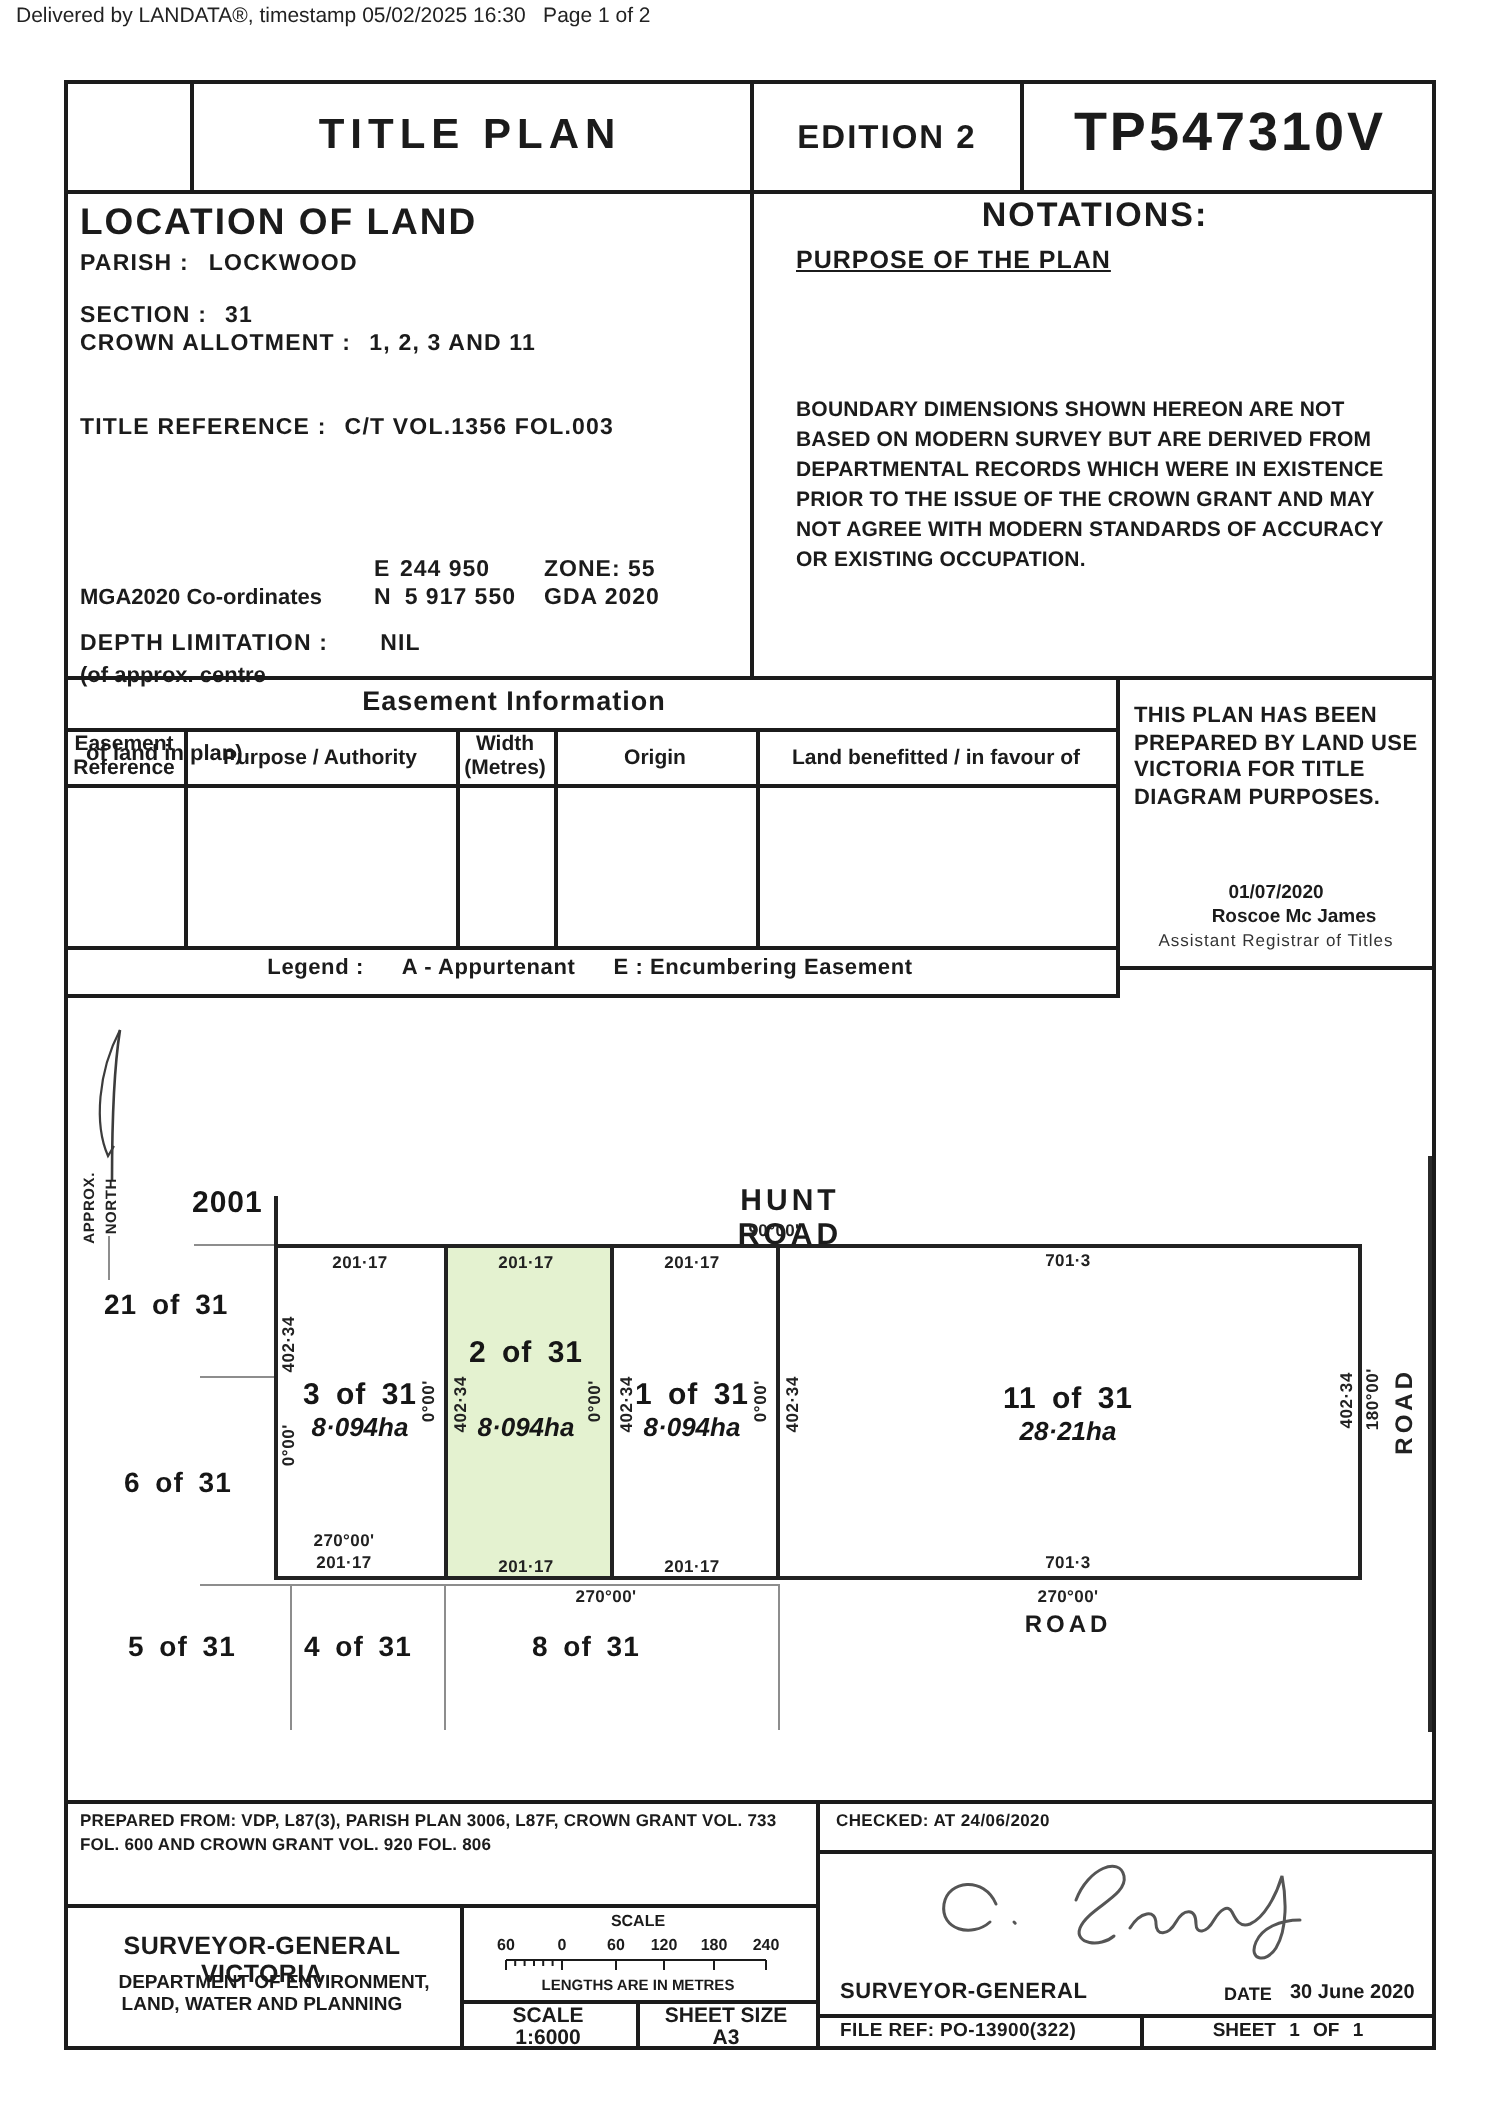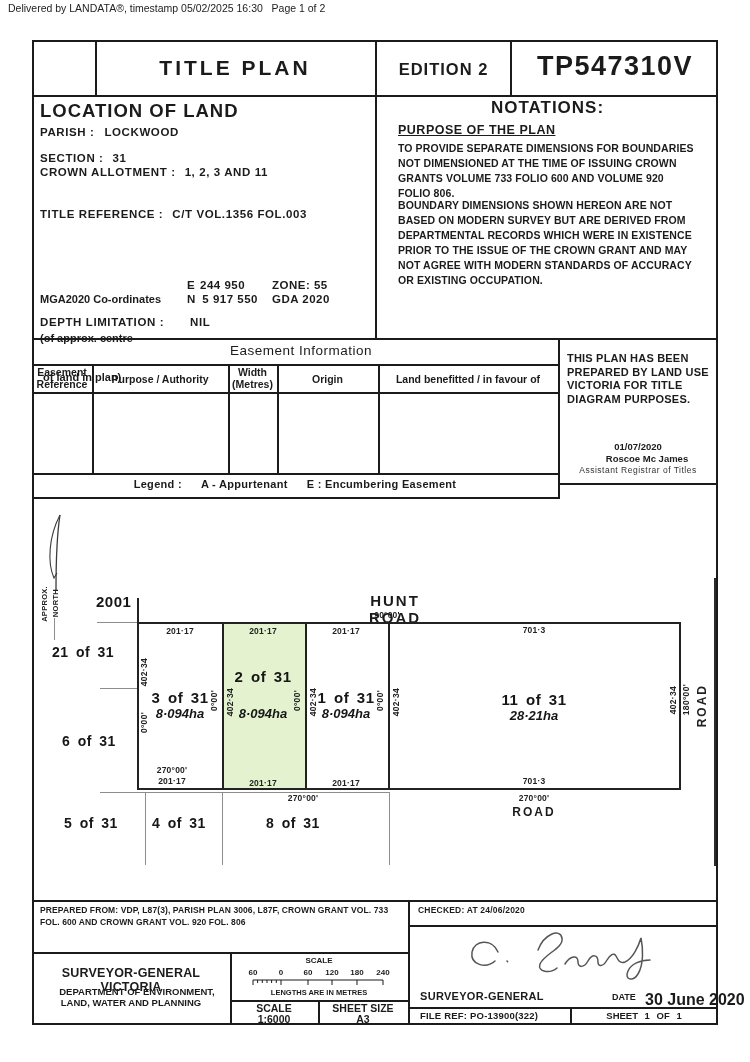--- a/index.html
+++ b/index.html
@@ -80,24 +80,23 @@
   <div class="abs b" style="left:272px;top:279px;font-size:11.5px;letter-spacing:.5px;">ZONE: 55</div>
   <div class="abs b" style="left:187px;top:293px;font-size:11.5px;">N</div>
   <div class="abs b" style="left:200px;top:293px;width:58px;text-align:right;font-size:11.5px;letter-spacing:.5px;">5 917 550</div>
   <div class="abs b" style="left:272px;top:293px;font-size:11.5px;letter-spacing:.5px;">GDA 2020</div>
   <div class="abs b" style="left:40px;top:316px;font-size:11.5px;letter-spacing:.6px;">
     <span style="margin-right:26px;">DEPTH LIMITATION :</span><span>NIL</span>
   </div>
 
   <div class="abs ctr" style="left:377px;top:98px;width:341px;font-size:17px;letter-spacing:1px;font-weight:600;">NOTATIONS:</div>
   <div class="abs b" style="left:398px;top:123px;font-size:12.5px;letter-spacing:.5px;text-decoration:underline;">PURPOSE OF THE PLAN</div>
-  <div class="abs" style="left:398px;top:141px;width:300px;font-size:10.5px;font-weight:600;line-height:15px;letter-spacing:.1px;">TO PROVIDE SEPARATE DIMENSIONS FOR BOUNDARIES NOT DIMENSIONED AT THE TIME OF ISSUING CROWN GRANTS VOLUME 733 FOLIO 600 AND VOLUME 920 FOLIO 806.</div>
   <div class="abs" style="left:398px;top:198px;width:304px;font-size:10.5px;font-weight:600;line-height:15px;letter-spacing:.1px;">BOUNDARY DIMENSIONS SHOWN HEREON ARE NOT BASED ON MODERN SURVEY BUT ARE DERIVED FROM DEPARTMENTAL RECORDS WHICH WERE IN EXISTENCE PRIOR TO THE ISSUE OF THE CROWN GRANT AND MAY NOT AGREE WITH MODERN STANDARDS OF ACCURACY OR EXISTING OCCUPATION.</div>
 
-  <div class="abs ctr" style="left:32px;top:343px;width:450px;font-size:13.5px;font-weight:400;letter-spacing:.5px;padding-left:44px;">Easement Information</div>
+  <div class="abs ctr" style="left:32px;top:343px;width:450px;font-size:13.5px;font-weight:700;letter-spacing:.5px;">Easement Information</div>
   <div class="abs ctr smallhead" style="left:32px;top:367px;width:60px;line-height:11.5px;">
     <div>Easement</div>
     <div>Reference</div>
   </div>
   <div class="abs ctr smallhead" style="left:92px;top:373px;width:136px;">Purpose / Authority</div>
   <div class="abs ctr smallhead" style="left:228px;top:367px;width:49px;line-height:11.5px;">
     <div>Width</div>
     <div>(Metres)</div>
   </div>
   <div class="abs ctr smallhead" style="left:277px;top:373px;width:101px;">Origin</div>
@@ -209,17 +208,17 @@
     <g fill="none" stroke="#555" stroke-width="1.5" stroke-linecap="round">
       <path d="M46,34 C40,20 22,22 20,34 C18,47 34,51 43,43"></path>
       <path d="M55,43 l0.6,0.6"></path>
       <path d="M86,32 C92,16 108,10 110,20 C112,30 92,36 88,46 C85,54 98,56 105,50"></path>
       <path d="M113,46 C118,38 126,36 126,44 C126,50 132,50 136,43 C140,36 146,36 146,44 C146,49 151,49 155,42 C158,37 162,34 164,38 C166,42 168,46 173,44 C180,41 186,30 189,20 C191,30 192,46 186,56 C181,64 172,62 176,53 C179,46 188,42 198,42"></path>
     </g>
   </svg>
 
   <div class="abs b" style="left:420px;top:990px;font-size:11px;letter-spacing:.3px;">SURVEYOR-GENERAL</div>
   <div class="abs b" style="left:612px;top:992px;font-size:9px;">DATE</div>
-  <div class="abs" style="left:645px;top:991px;font-size:16px;font-weight:600;">30 June 2020</div>
+  <div class="abs" style="left:645px;top:991px;font-size:10px;font-weight:600;">30 June 2020</div>
   <div class="abs b" style="left:420px;top:1010px;font-size:9.5px;letter-spacing:.2px;">FILE REF: PO-13900(322)</div>
   <div class="abs ctr b" style="left:570px;top:1010px;width:148px;font-size:9.5px;word-spacing:4px;">SHEET 1 OF 1</div>
 
 </div>
 
 </body></html>

